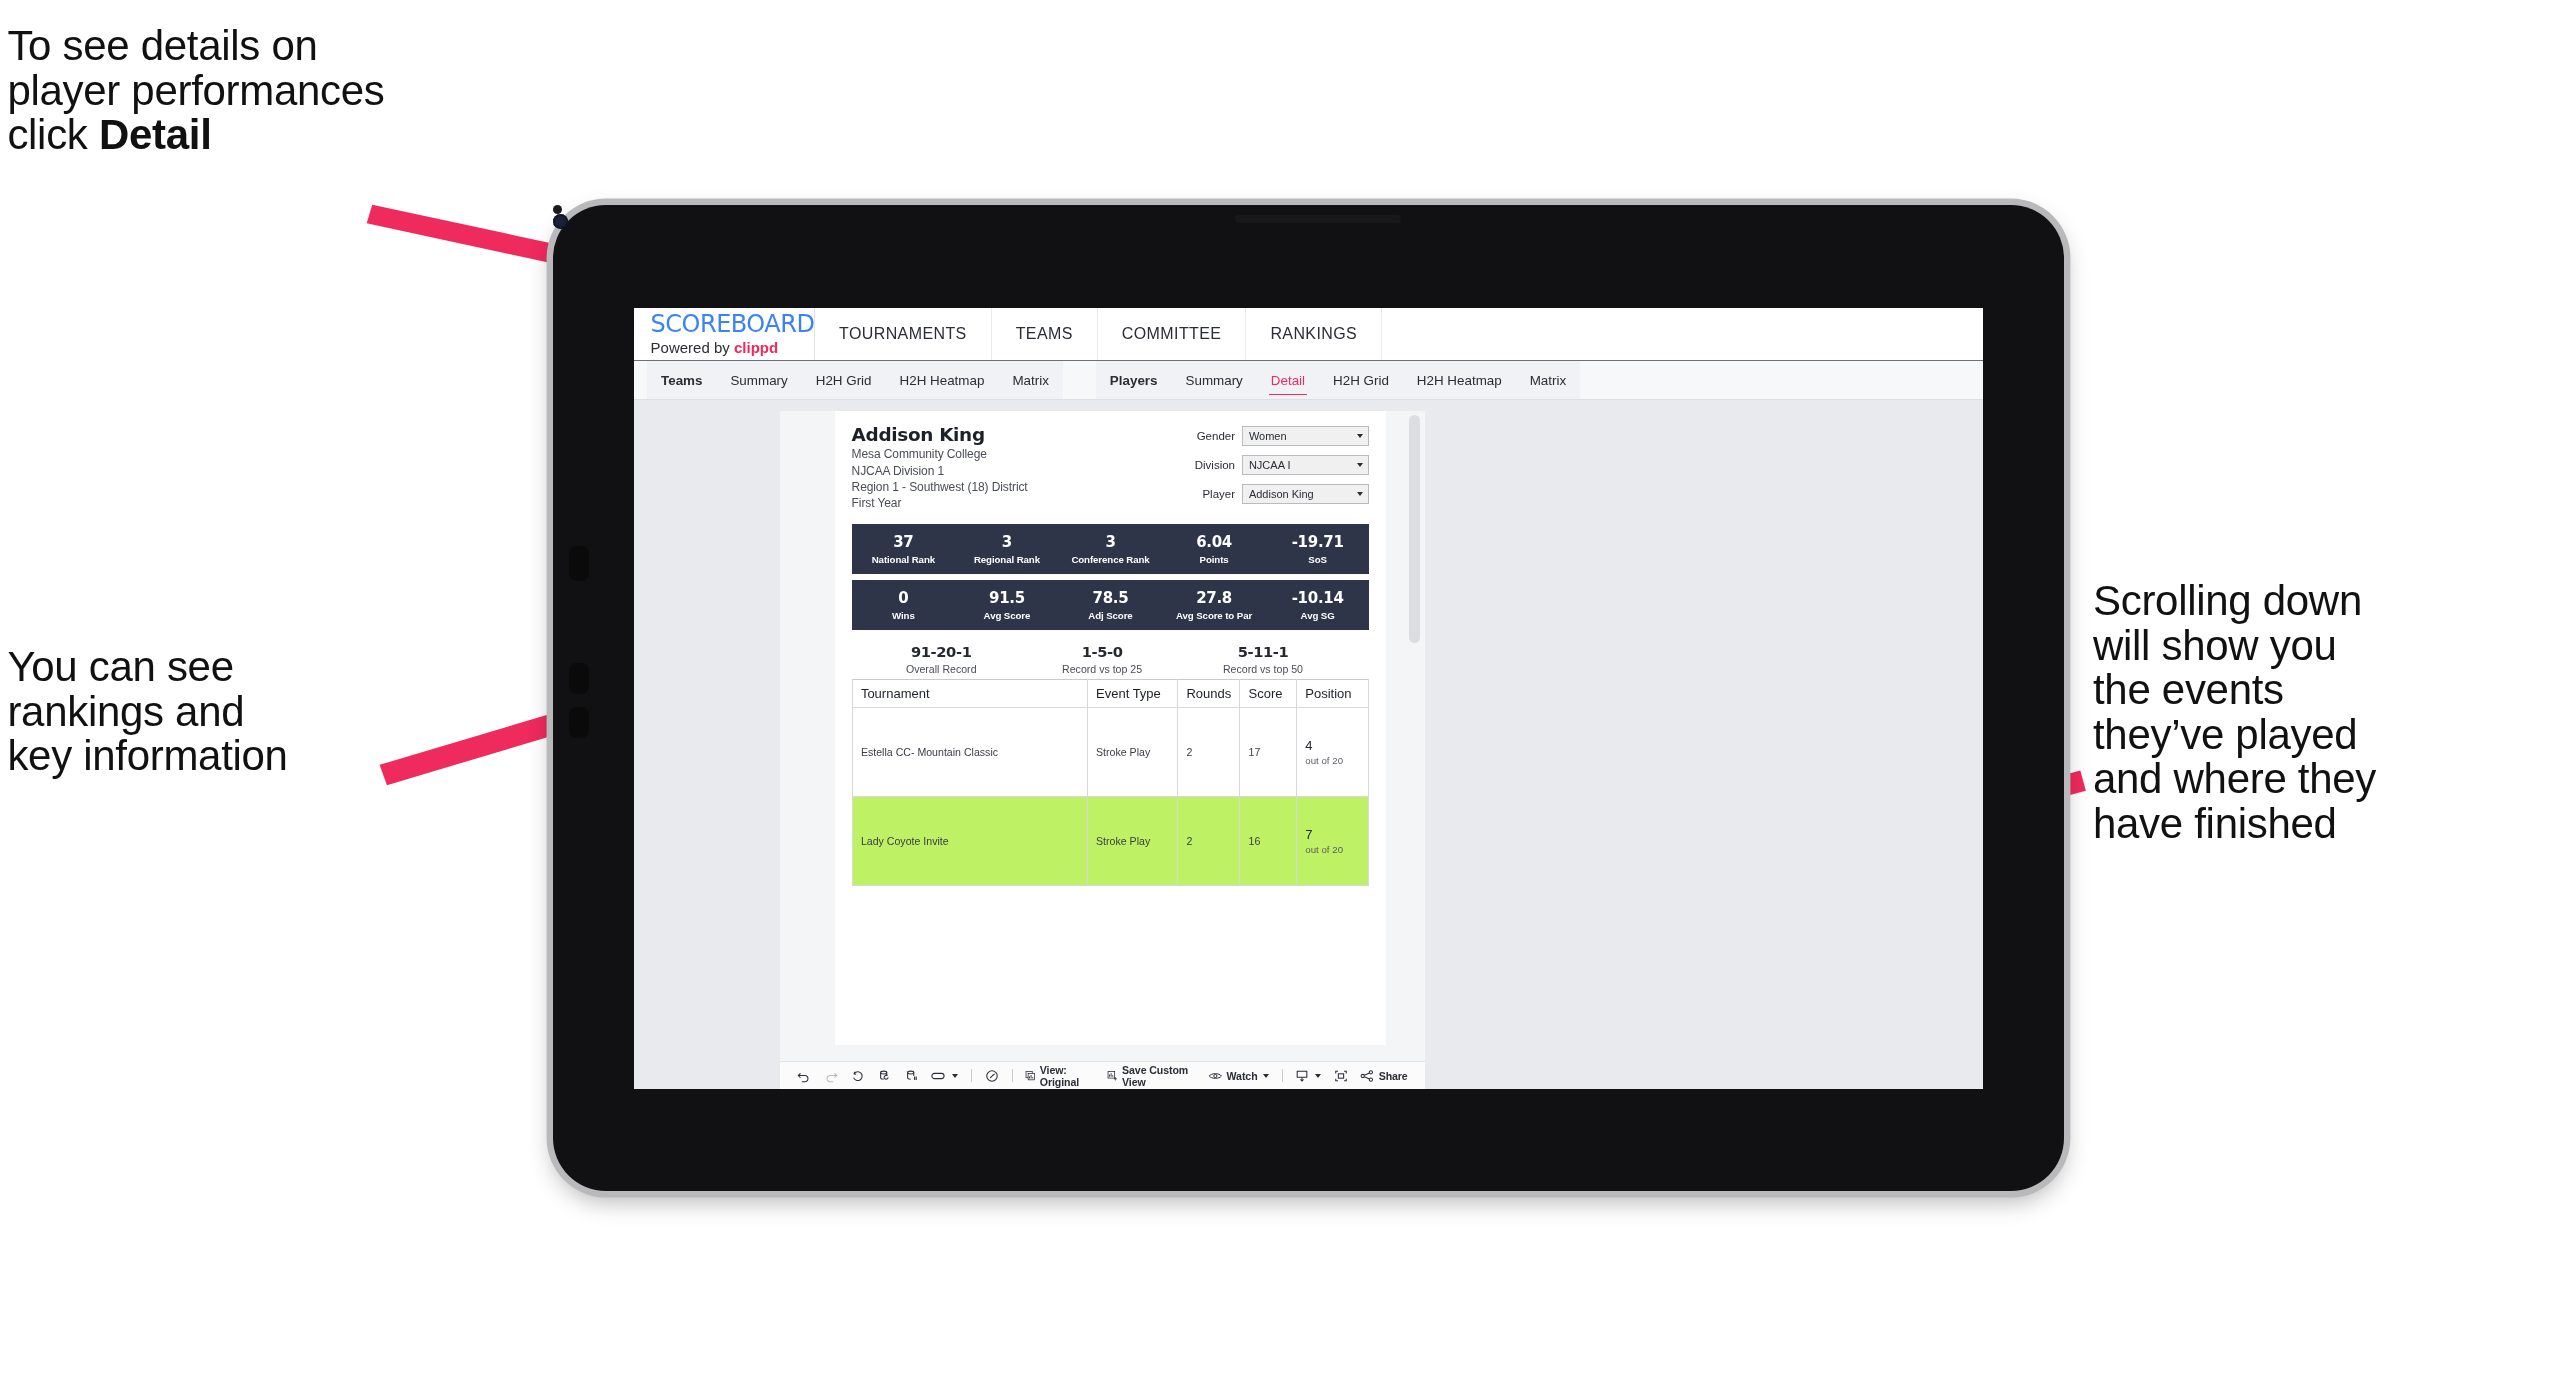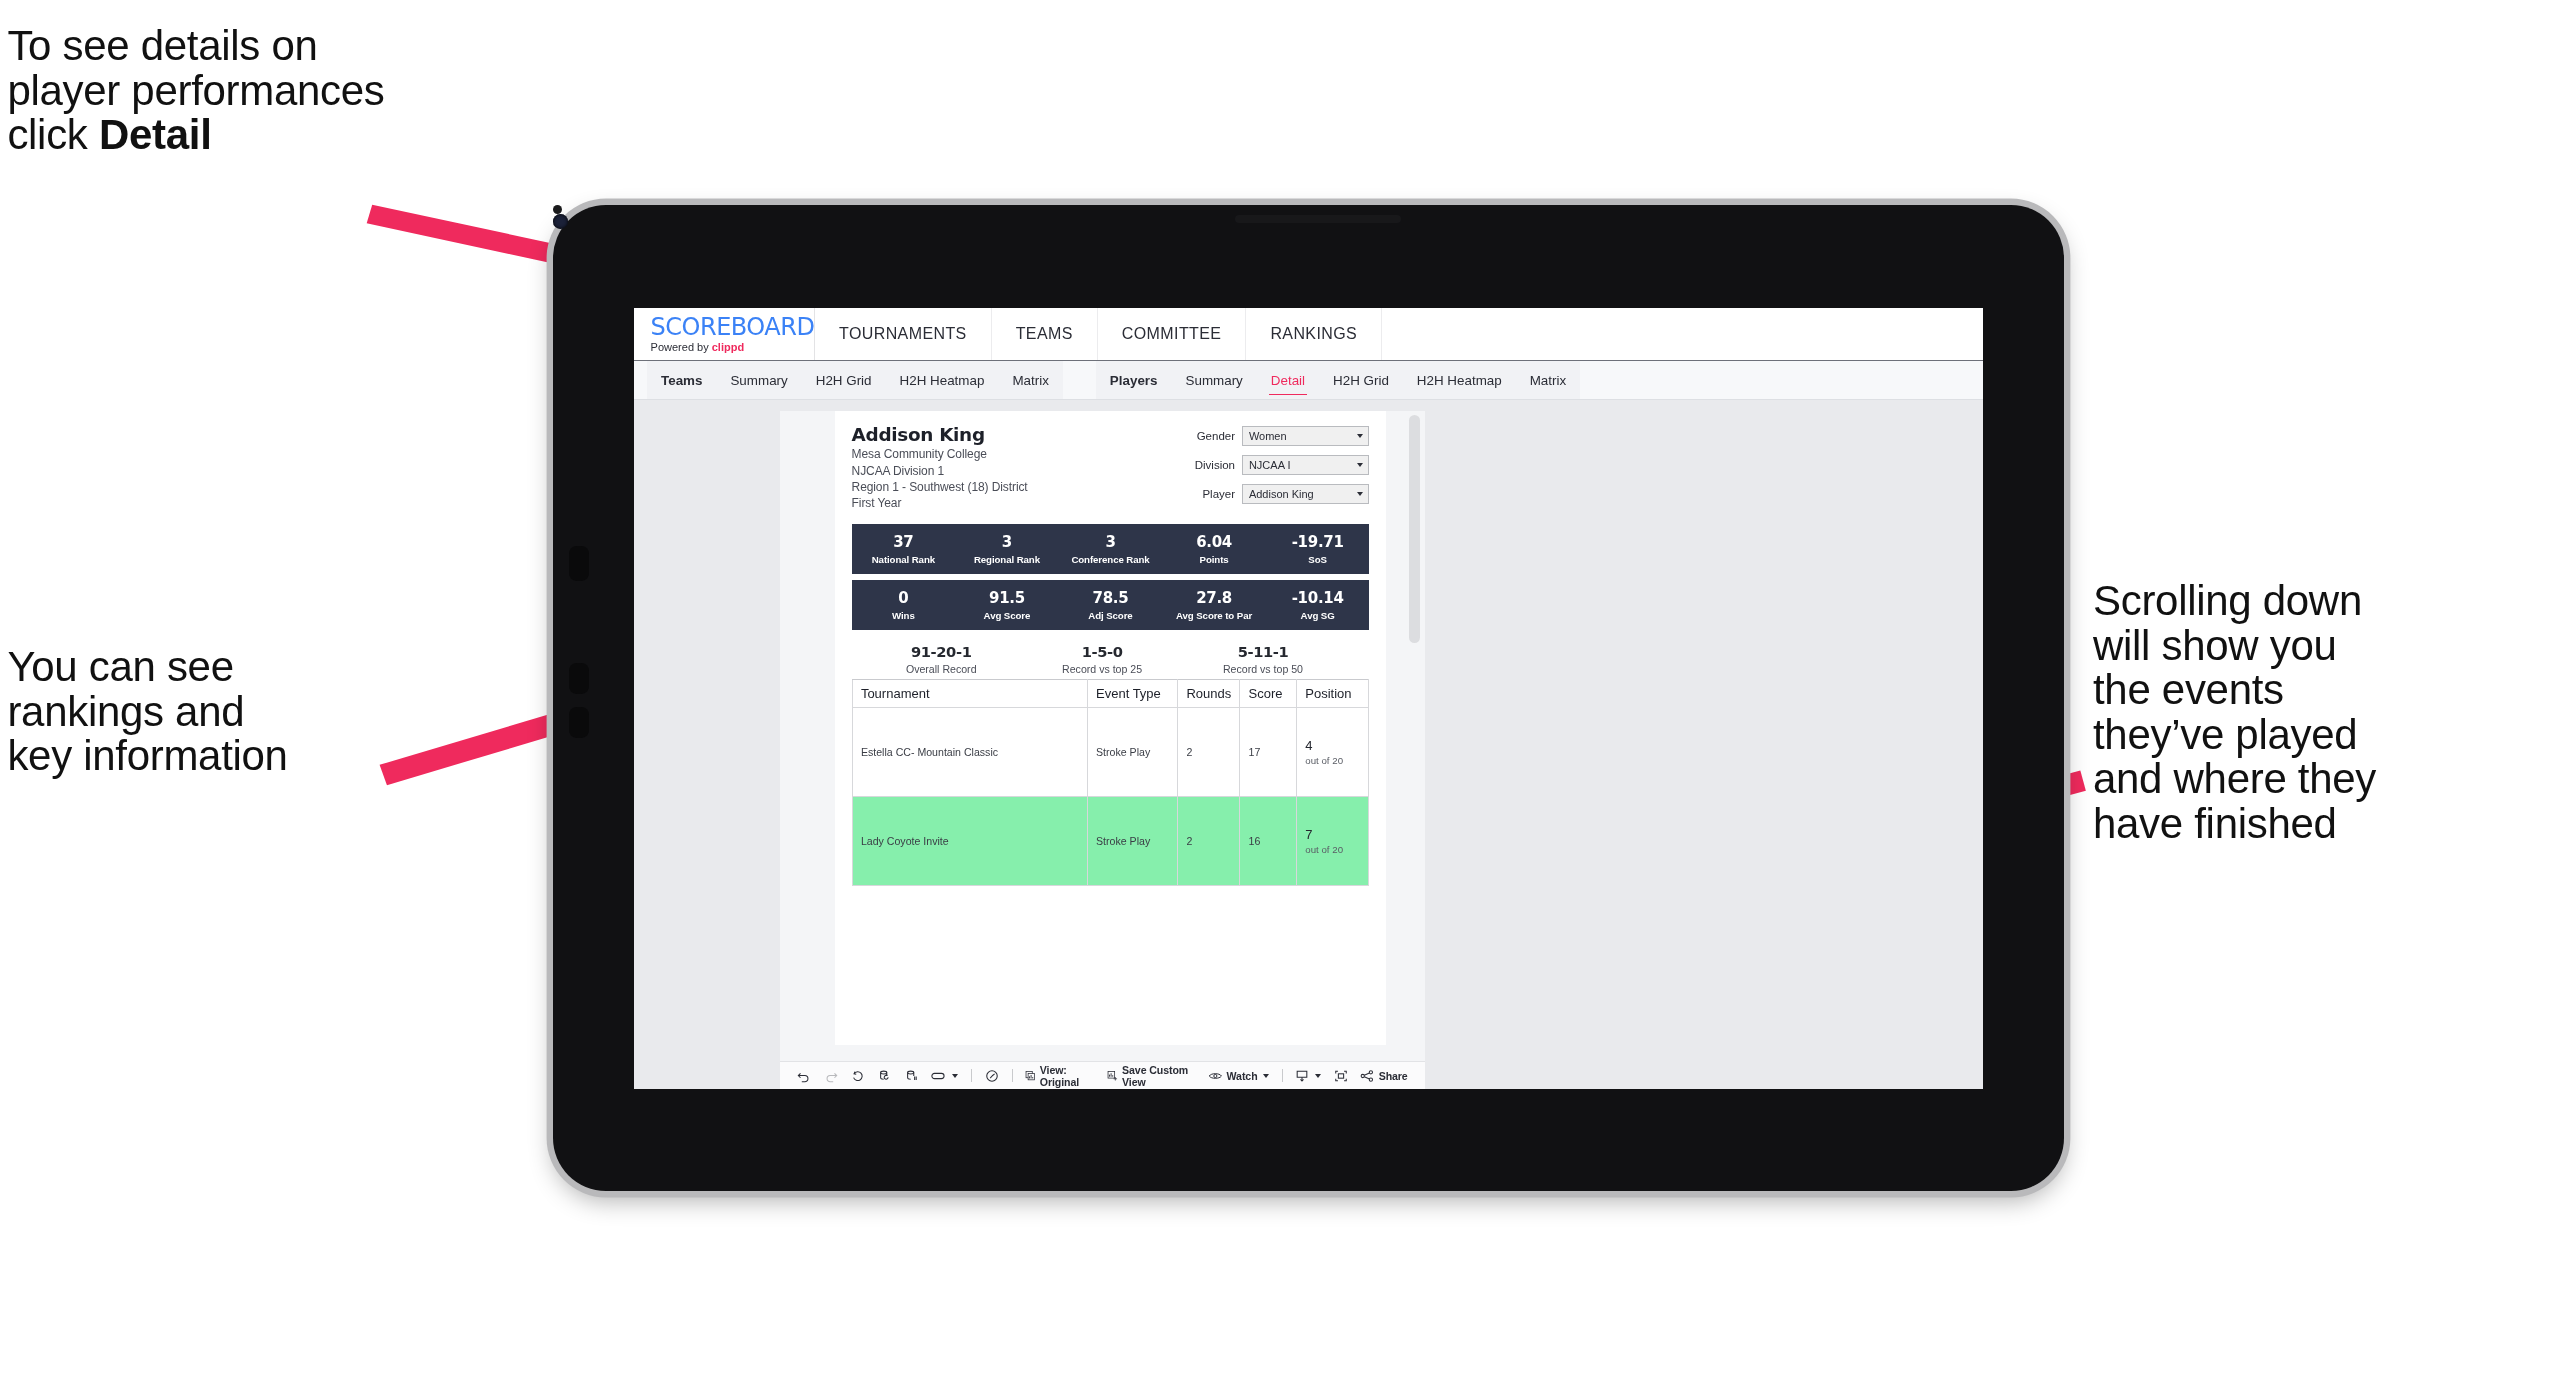--- a/index.html
+++ b/index.html
@@ -75,21 +75,21 @@
     border-right: 0.9px solid #e3e3e5;
   }
   #brand-title {
     font-family: "DejaVu Sans", sans-serif;
     font-weight: normal;
     font-size: 24px;
     letter-spacing: -0.5px;
     color: #3b82f6;
     line-height: 1;
   }
-  #brand-sub { font-size: 11px; color: #2b2d36; margin-top: 2.8px; }
+  #brand-sub { font-size: 15px; color: #2b2d36; margin-top: 2.8px; }
   #brand-sub .pink { color: #ef2a5d; font-weight: bold; }
 
   .topnav-item {
     display: flex; align-items: center;
     padding: 0 24px;
     font-size: 16px;
     color: #2b2d36;
     letter-spacing: 0.4px;
     border-right: 0.9px solid #ececee;
   }
@@ -187,21 +187,21 @@
   #evt-table th { height: 28px; font-size: 13px; color: #1d2029; border-top: 0.9px solid #c9cace;}
   #evt-table td { font-size: 10.6px; color: #3a3d45; height: 89px; vertical-align: middle; }
   .col-tourn { width: 45.5%; }
   .col-event { width: 17.5%; }
   .col-rounds { width: 12%; }
   .col-score { width: 11%; }
   .col-pos { width: 14%; }
   th.col-pos, td.col-pos { text-align: center; }
   .pos-num { font-size: 13px; color: #25282f; }
   .pos-sub { font-size: 9.7px; color: #5a5d65; margin-top: 1.8px; }
-  tr.alt td { background: #86efac; }
+  tr.alt td { background: #bef264; }
 
   
   #toolbar {
     position: absolute; left: 146px; bottom: 0px;
     width: 645px; height: 28px;
     background: #fbfbfc;
     border-top: 0.9px solid #e2e3e6;
     display: flex; align-items: center;
     padding: 0 11px;
     font-size: 10.6px; color: #2b2d36;

